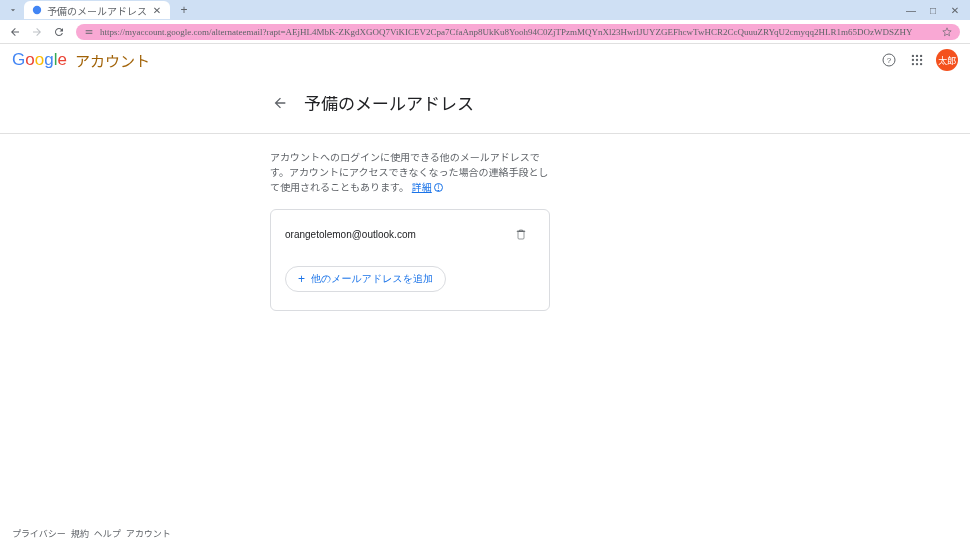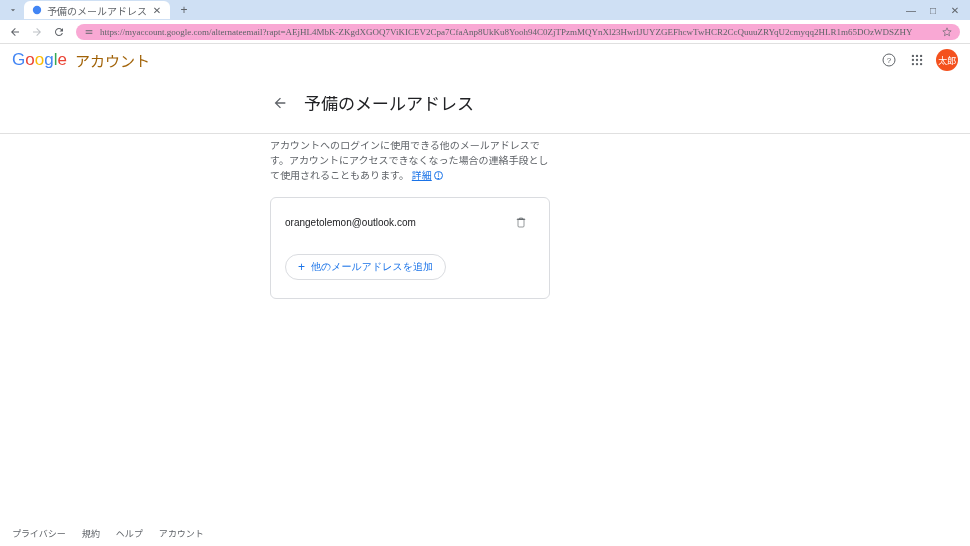--- a/index.html
+++ b/index.html
@@ -38,35 +38,35 @@
     
     .divider { height: 1px; background: #e0e0e0; margin-top: 8px; }
     
     
     .main { padding-top: 0; }
     .page-title-row { display: flex; align-items: center; padding: 14px 0 10px 270px; }
     .back-btn { width: 20px; height: 20px; display: flex; align-items: center; justify-content: center; cursor: pointer; margin-right: 14px; color: #5f6368; }
     .page-title { font-size: 17px; font-weight: 400; color: #202124; }
     
     .content { max-width: 280px; margin-left: 270px; }
-    .description { font-size: 10px; color: #5f6368; line-height: 1.5; margin-top: 4px; }
+    .description { font-size: 10px; color: #5f6368; line-height: 1.5; margin-top: 16px; }
     .detail-link { color: #1a73e8; cursor: pointer; display: inline-flex; align-items: center; gap: 2px; text-decoration: underline; }
     .info-icon { width: 9px; height: 9px; border: 1px solid #1a73e8; border-radius: 50%; display: inline-flex; align-items: center; justify-content: center; font-size: 7px; }
     
     .card { border: 1px solid #dadce0; border-radius: 6px; margin-top: 14px; padding: 12px 20px 18px 14px; }
     .email-row { display: flex; align-items: center; justify-content: space-between; padding: 4px 0; }
     .email-text { font-size: 10px; color: #202124; }
     .delete-btn { width: 16px; height: 16px; display: flex; align-items: center; justify-content: center; cursor: pointer; color: #5f6368; }
     
     .add-btn { display: inline-flex; align-items: center; gap: 6px; border: 1px solid #dadce0; border-radius: 14px; padding: 5px 12px; margin-top: 20px; cursor: pointer; background: #fff; }
     .add-btn-icon { color: #1a73e8; font-size: 12px; }
     .add-btn-text { color: #1a73e8; font-size: 10px; }
     
     
-    .footer { position: absolute; bottom: 6px; left: 12px; display: flex; gap: 16px; }
+    .footer { position: absolute; bottom: 6px; left: 12px; display: flex; gap: 5px; }
     .footer-link { font-size: 9px; color: #5f6368; cursor: pointer; }
     
     svg { display: block; }
   </style>
 </head>
 <body>
 
 <div class="browser-chrome">
   <div class="tab-strip">
     <div class="tab-menu-btn">

